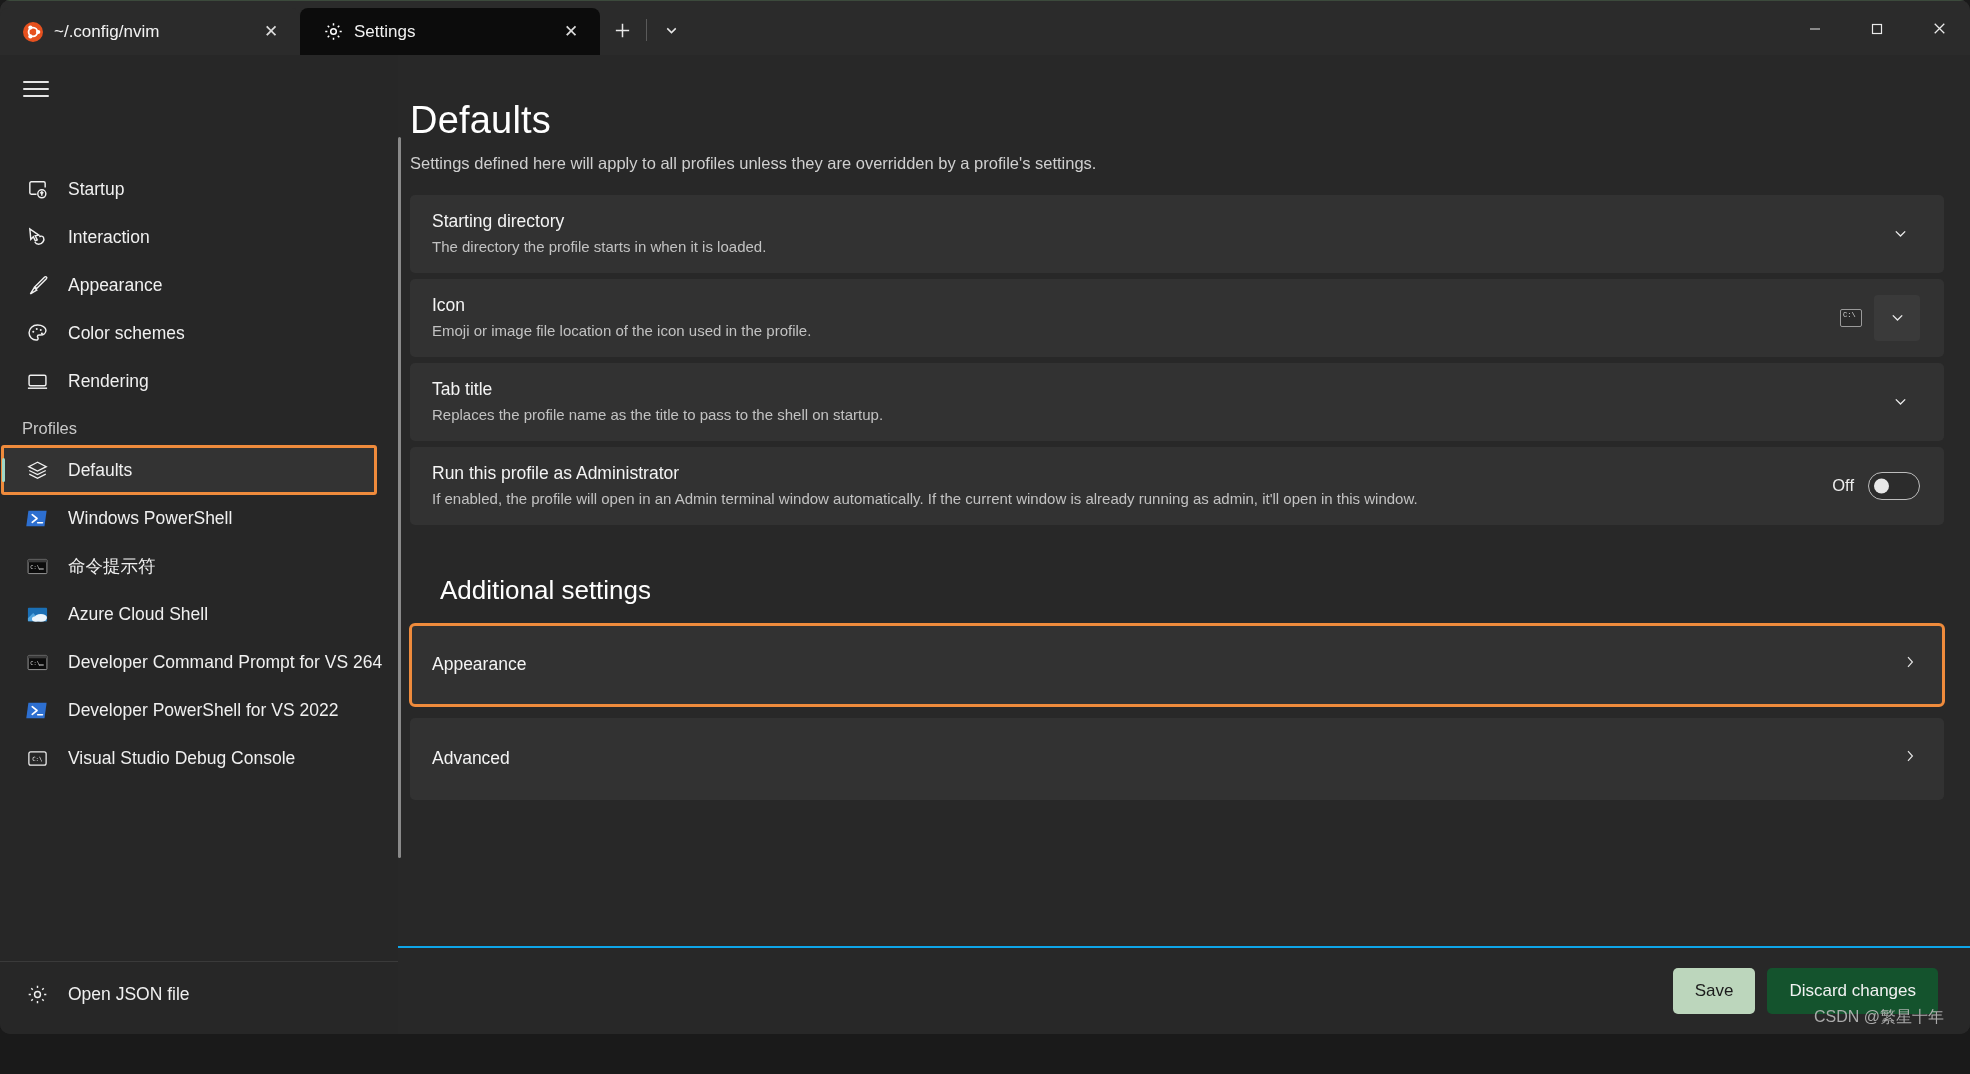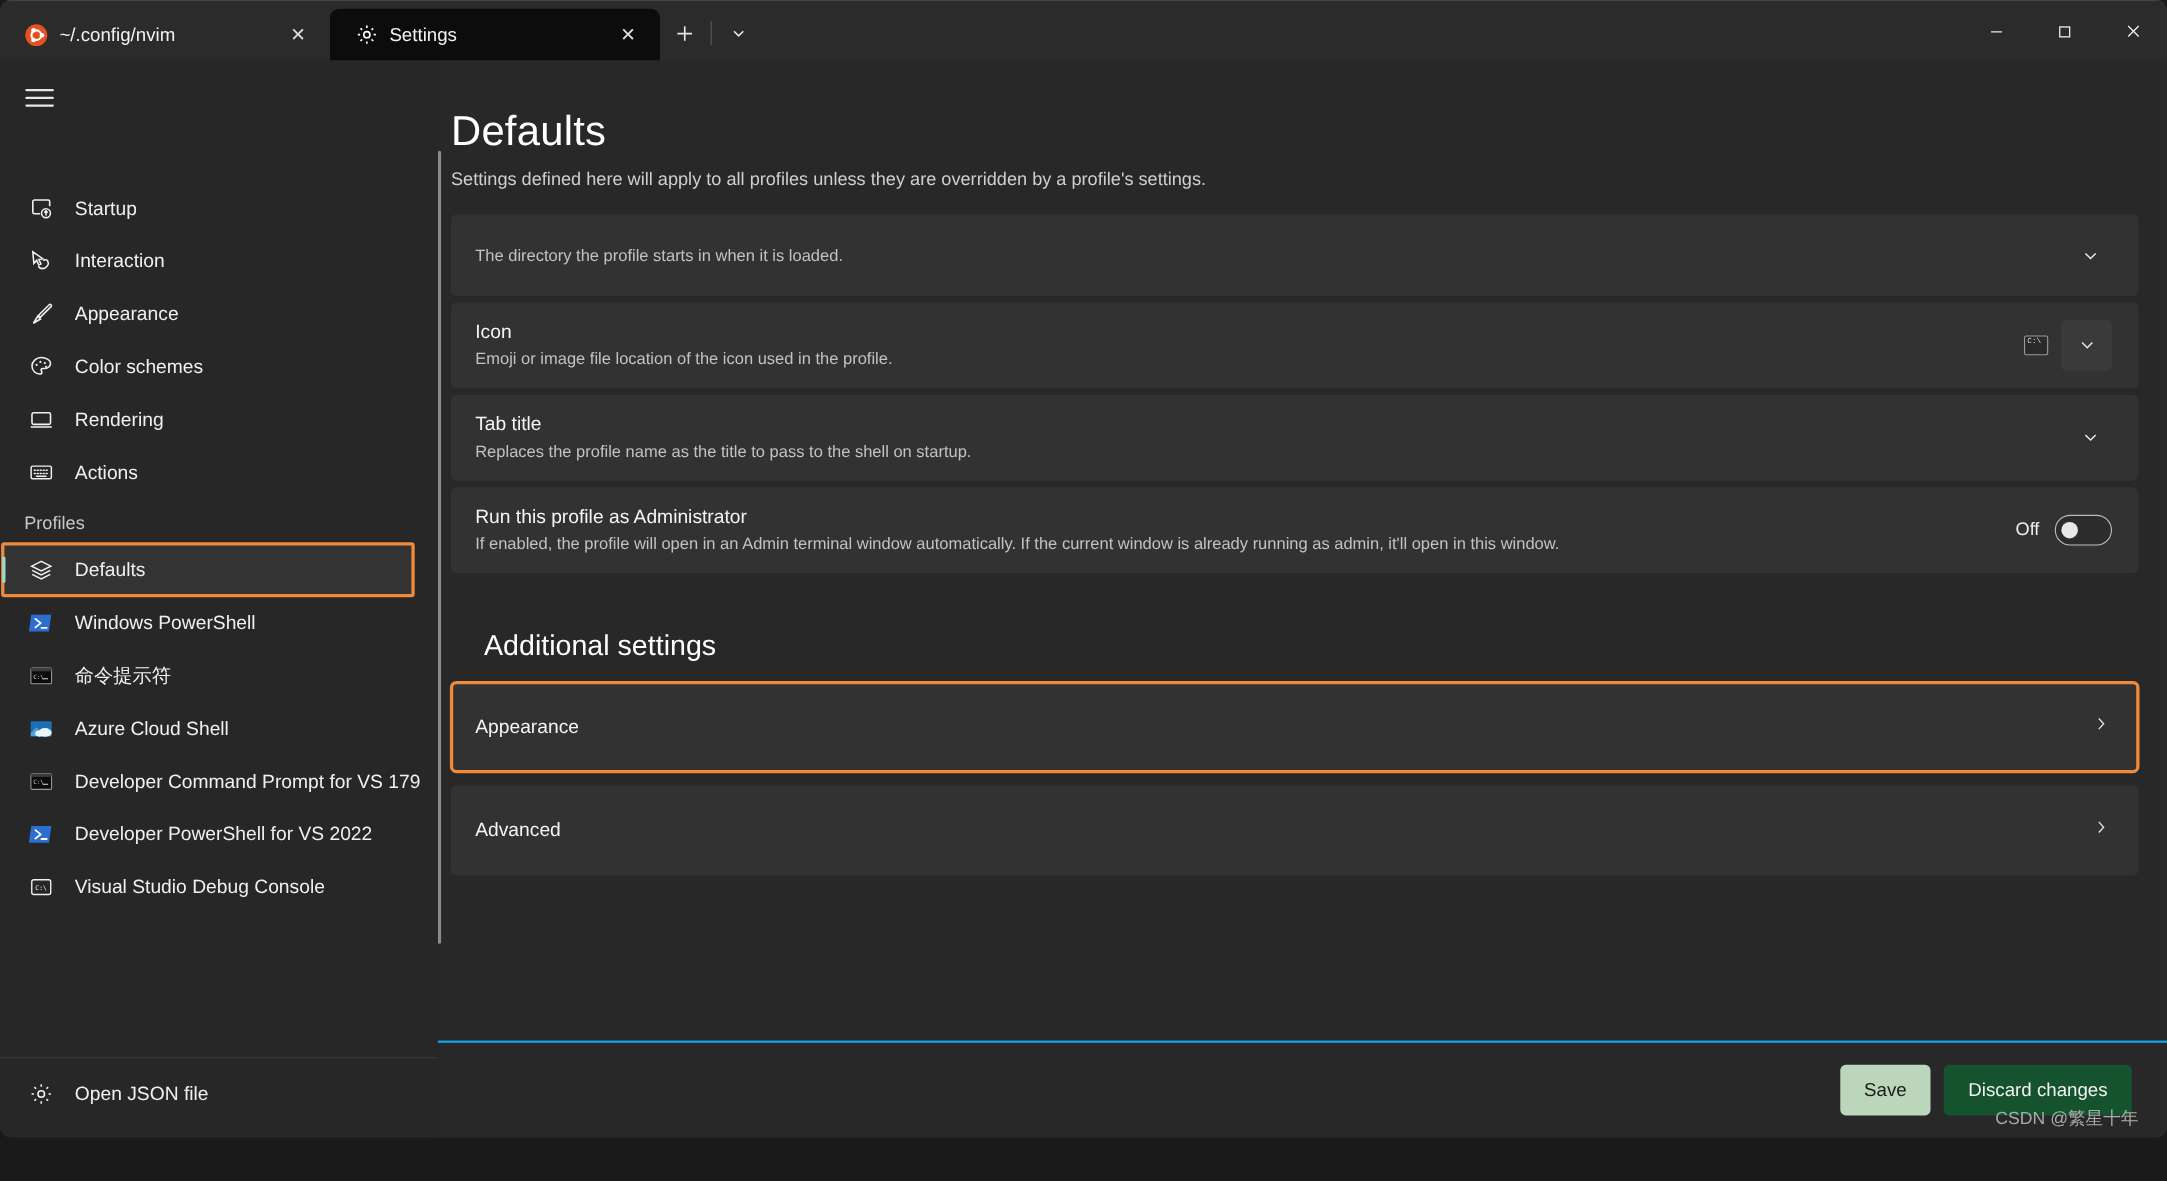--- a/index.html
+++ b/index.html
@@ -377,29 +377,20 @@
         <div class="nav-item">
           <span class="ni-icon">
             <svg width="23" height="23" viewBox="0 0 24 24" fill="none" stroke="#f0f0f0" stroke-width="1.5">
               <rect x="3.2" y="5.5" width="17.6" height="11" rx="1.6"></rect>
               <path d="M2 19h20"></path>
             </svg>
           </span>
           <span class="ni-label">Rendering</span>
         </div>
 
-        <div class="nav-item">
-          <span class="ni-icon">
-            <svg width="23" height="23" viewBox="0 0 24 24" fill="none" stroke="#f0f0f0" stroke-width="1.4">
-              <rect x="2.4" y="6" width="19.2" height="12" rx="1.5"></rect>
-              <path d="M5.4 10h1M8.2 10h1M11 10h1M13.8 10h1M16.6 10h1M5.4 13h1M8.2 13h1M11 13h1M13.8 13h1M16.6 13h1M7.5 15.7h9" stroke-linecap="round"></path>
-            </svg>
-          </span>
-          <span class="ni-label">Actions</span>
-        </div>
 
         <div class="nav-group-header">Profiles</div>
 
         <div class="nav-item selected">
           <span class="ni-icon">
             <svg width="23" height="23" viewBox="0 0 24 24" fill="none" stroke="#f0f0f0" stroke-width="1.4">
               <path d="M12 3.4L2.9 8 12 12.6 21.1 8z"></path>
               <path d="M3.4 12L12 16.3 20.6 12"></path>
               <path d="M3.4 15.8L12 20.1l8.6-4.3"></path>
             </svg>
@@ -444,21 +435,21 @@
 
         <div class="nav-item">
           <span class="ni-icon">
             <svg width="23" height="23" viewBox="0 0 24 24">
               <rect x="2.2" y="4.6" width="19.6" height="14.8" rx="1" fill="#0c0c0c" stroke="#9a9a9a" stroke-width="1"></rect>
               <rect x="2.2" y="4.6" width="19.6" height="3" fill="#3b3b3b"></rect>
               <text x="4.4" y="14.5" font-family="monospace" font-size="5.6" fill="#dcdcdc">C:\</text>
               <path d="M13.5 14.6h5" stroke="#dcdcdc" stroke-width="1"></path>
             </svg>
           </span>
-          <span class="ni-label">Developer Command Prompt for VS 179</span>
+          <span class="ni-label">Developer Command Prompt for VS 264</span>
         </div>
 
         <div class="nav-item">
           <span class="ni-icon">
             <svg width="23" height="23" viewBox="0 0 24 24">
               <path d="M2.5 4h19l-2.2 16h-19z" fill="#2d6fd0"></path>
               <path d="M6.5 8l5 4-5 4" fill="none" stroke="#ffffff" stroke-width="1.7" stroke-linecap="round" stroke-linejoin="round"></path>
               <path d="M12.2 16.4h5" stroke="#ffffff" stroke-width="1.7" stroke-linecap="round"></path>
             </svg>
           </span>
@@ -493,20 +484,21 @@
       <div class="main-scroll">
         <div class="scroll-rail"></div>
 
         <h1 class="page-title">Defaults</h1>
         <div class="page-sub">Settings defined here will apply to all profiles unless they are overridden by a profile's settings.</div>
 
         <div class="cards">
 
           <div class="card">
             <div class="card-text">
+              <div class="card-title">Starting directory</div>
               <div class="card-desc">The directory the profile starts in when it is loaded.</div>
             </div>
             <div class="card-right">
               <div class="chev-btn">
                 <svg width="17" height="17" viewBox="0 0 20 20" fill="none" stroke="#e9e9e9" stroke-width="1.6">
                     <path d="M4.5 7.5l5.5 5.5 5.5-5.5"></path>
                   </svg>
               </div>
             </div>
           </div>

